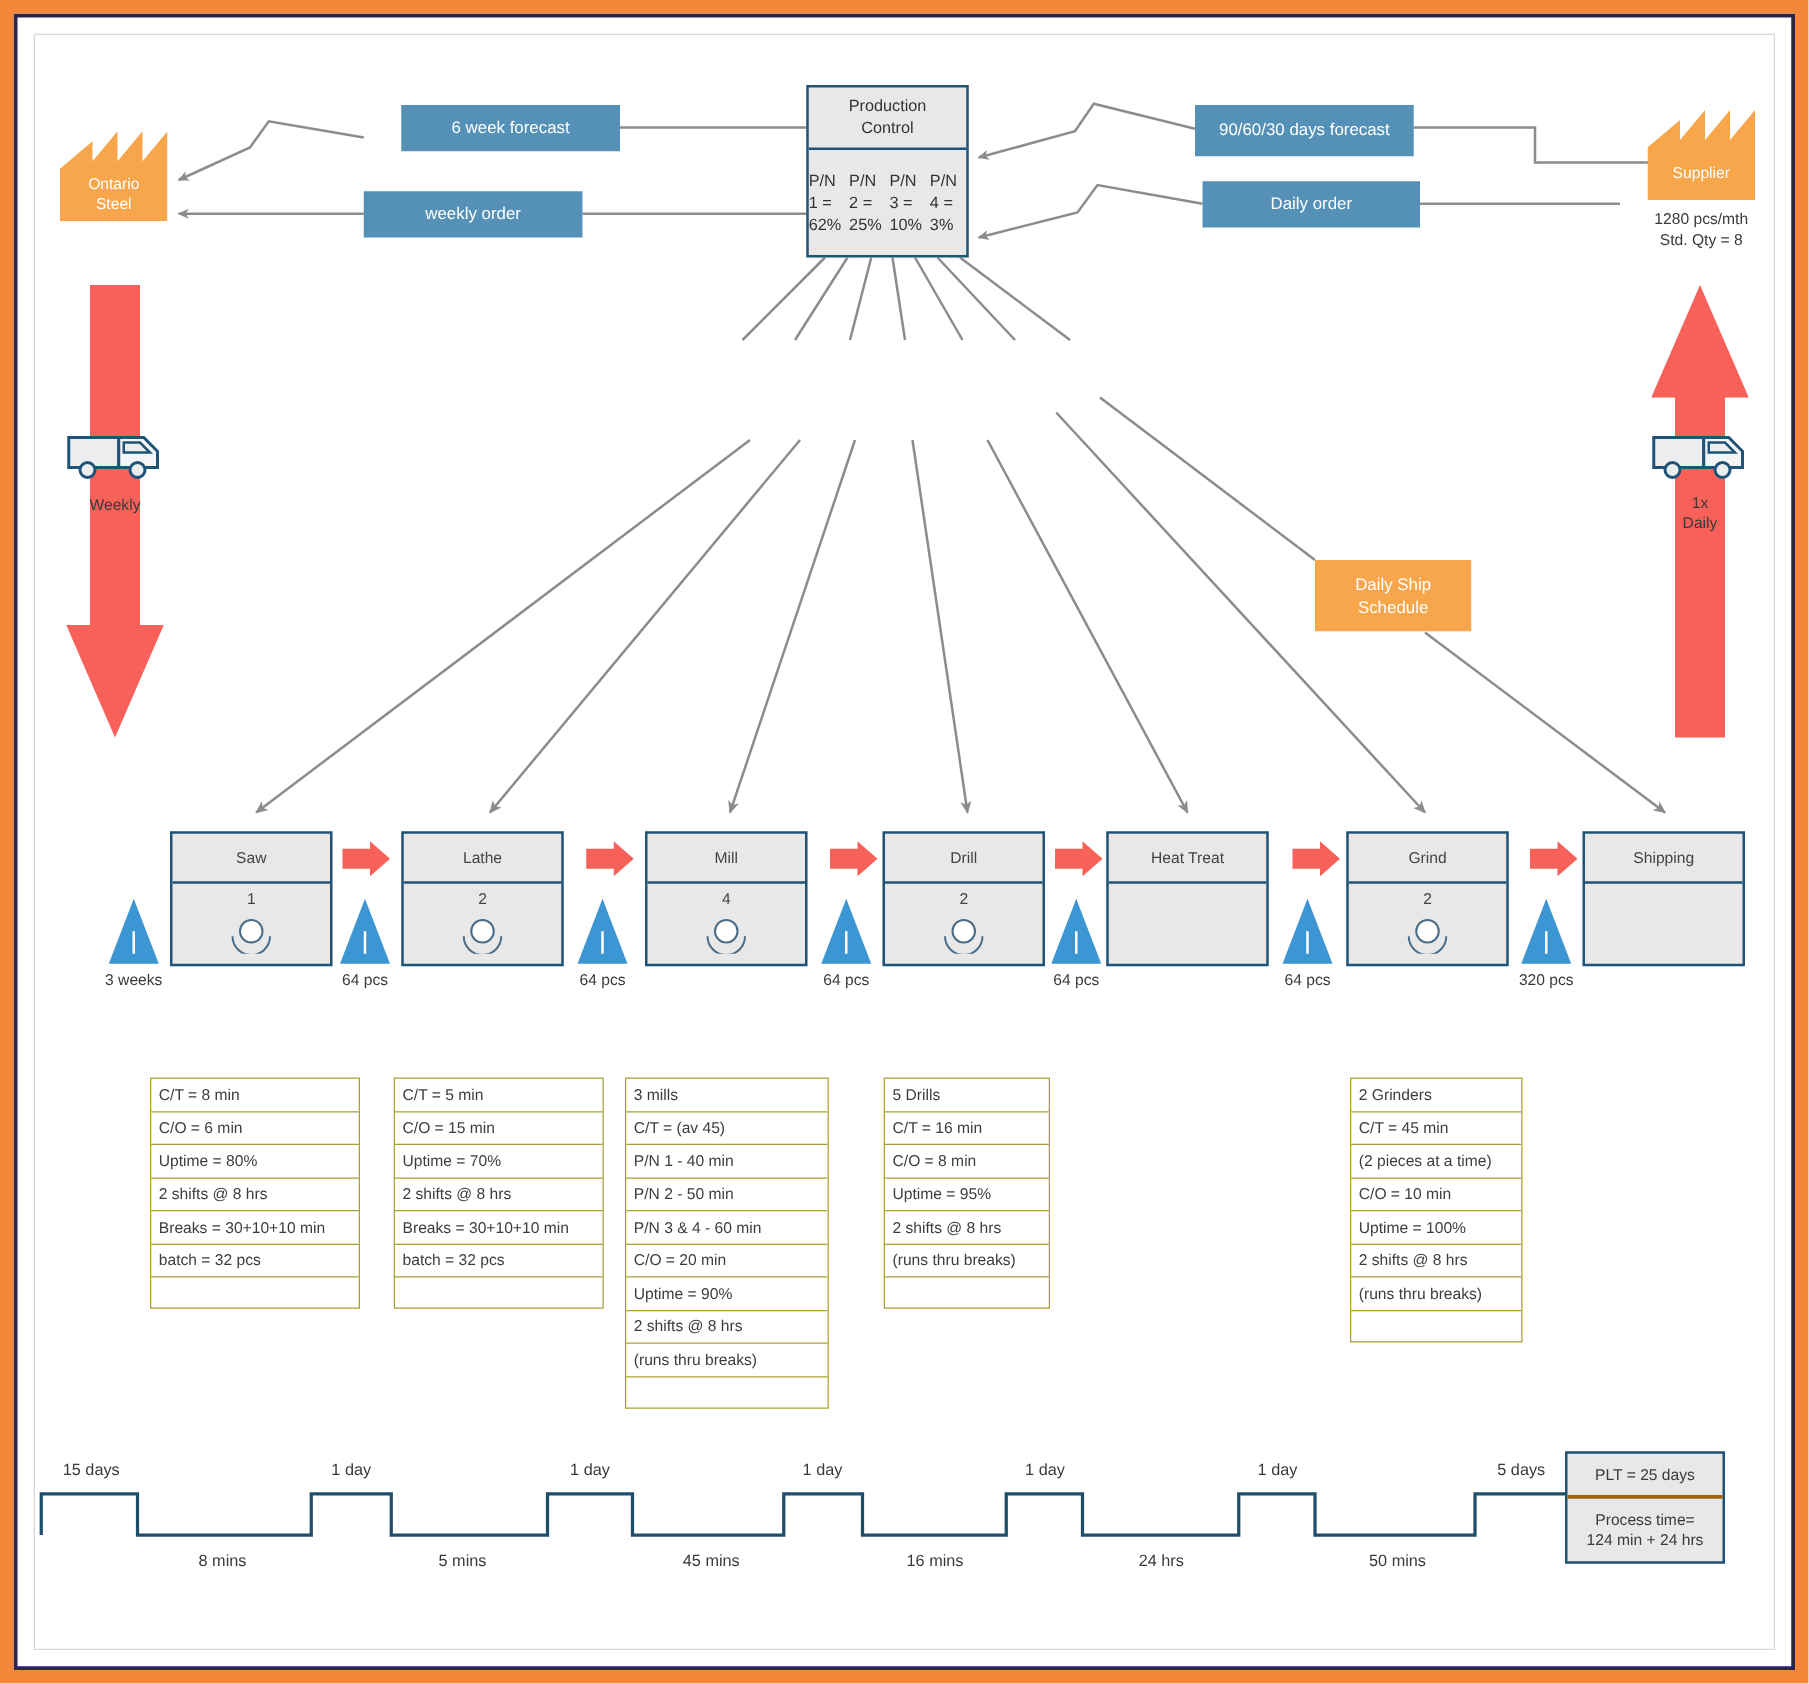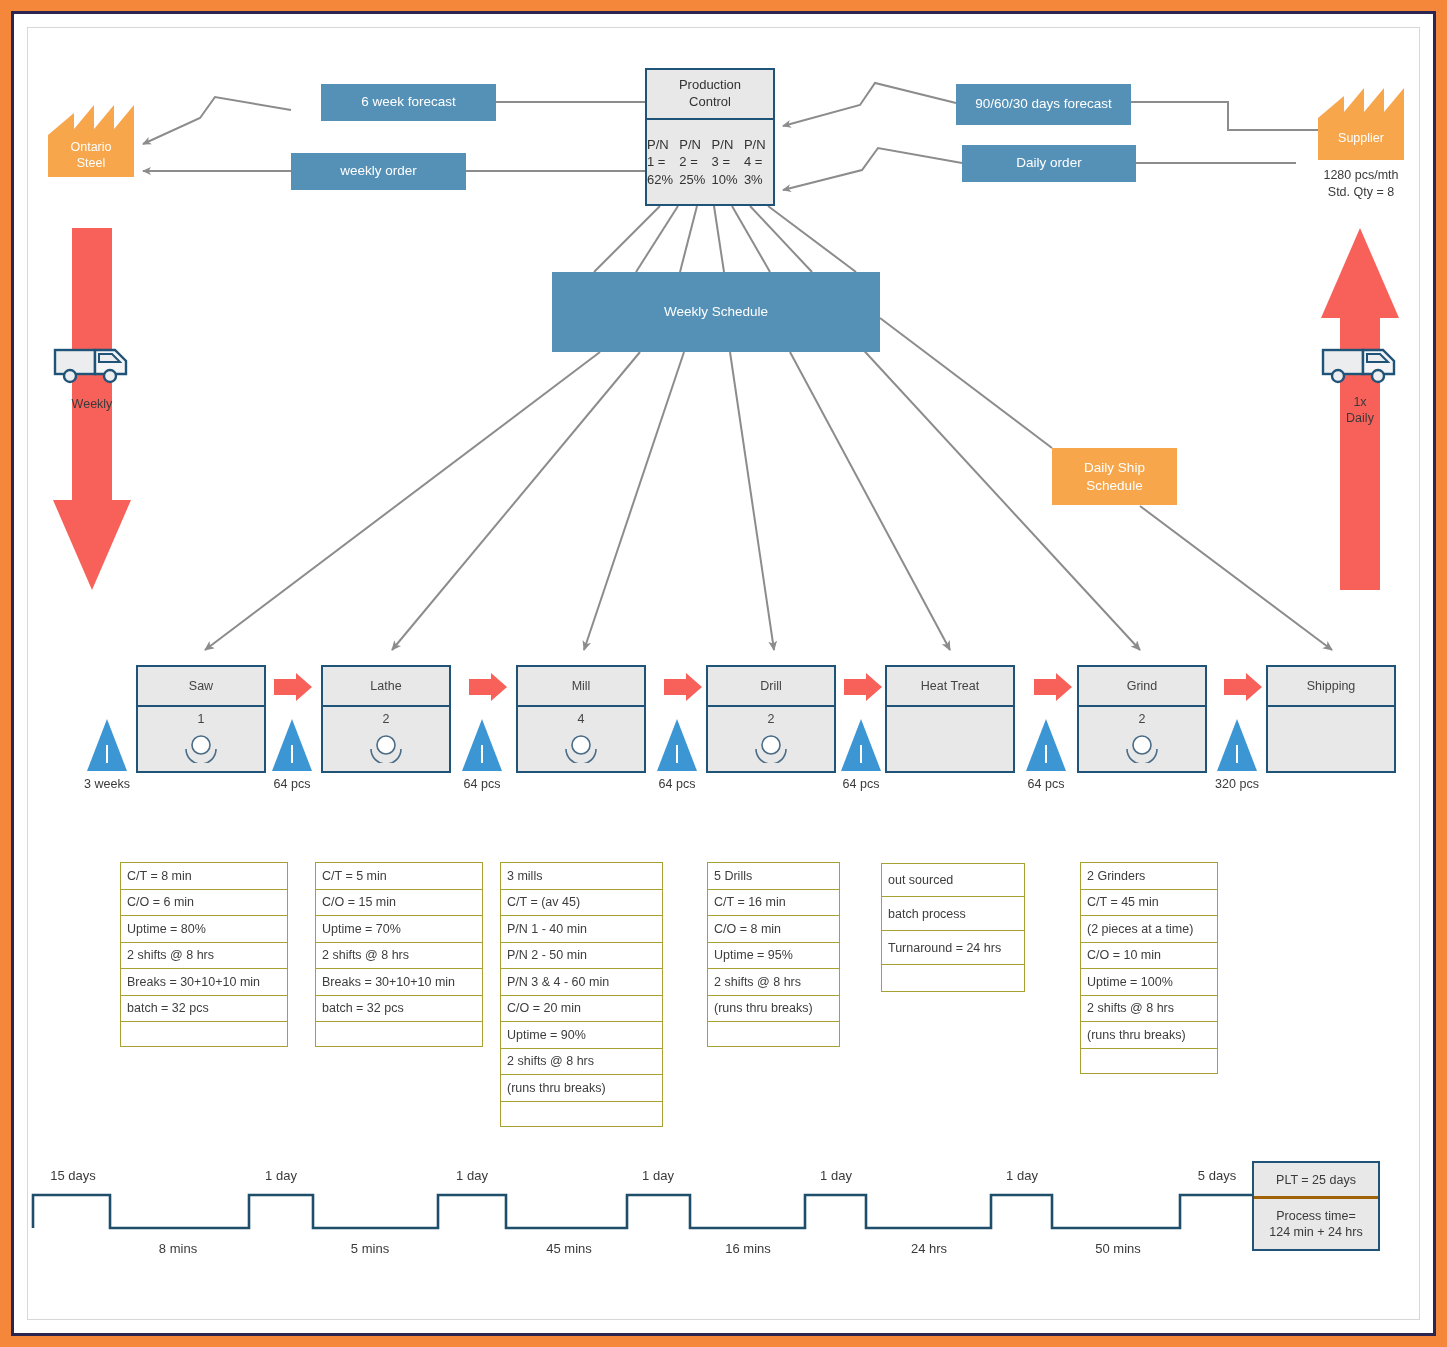--- a/index.html
+++ b/index.html
@@ -173,21 +173,20 @@
       <div>Control</div>
     </div>
     <div class="pc-bot">
       <div>P/N 1 = 62%</div>
       <div>P/N 2 = 25%</div>
       <div>P/N 3 = 10%</div>
       <div>P/N 4 = 3%</div>
     </div>
   </div>
 
-  <div class="blue-box" style="left:552px;top:272px;width:328px;height:80px;">Weekly Schedule</div>
 
   <div class="orange-box" style="left:1052px;top:448px;width:125px;height:57px;flex-direction:column;">
     <div>Daily Ship</div>
     <div>Schedule</div>
   </div>
 
   <svg class="layer" viewBox="0 0 1447 1347" xmlns="http://www.w3.org/2000/svg">
 
     <path d="M72,228 L112,228 L112,500 L131,500 L92,590 L53,500 L72,500 Z" fill="#F8615A"></path>
 
@@ -375,26 +374,20 @@
   <div class="dbox" style="left:707px;top:862px;width:133px;">
     <div class="drow">5 Drills</div>
     <div class="drow">C/T = 16 min</div>
     <div class="drow">C/O = 8 min</div>
     <div class="drow">Uptime = 95%</div>
     <div class="drow">2 shifts @ 8 hrs</div>
     <div class="drow">(runs thru breaks)</div>
     <div class="drow empty"></div>
   </div>
 
-  <div class="dbox" style="left:881px;top:863px;width:144px;">
-    <div class="drow" style="height:33px;">out sourced</div>
-    <div class="drow" style="height:34px;">batch process</div>
-    <div class="drow" style="height:34px;">Turnaround = 24 hrs</div>
-    <div class="drow empty" style="height:26px;"></div>
-  </div>
 
   <div class="dbox" style="left:1080px;top:862px;width:138px;">
     <div class="drow">2 Grinders</div>
     <div class="drow">C/T = 45 min</div>
     <div class="drow">(2 pieces at a time)</div>
     <div class="drow">C/O = 10 min</div>
     <div class="drow">Uptime = 100%</div>
     <div class="drow">2 shifts @ 8 hrs</div>
     <div class="drow">(runs thru breaks)</div>
     <div class="drow empty"></div>

